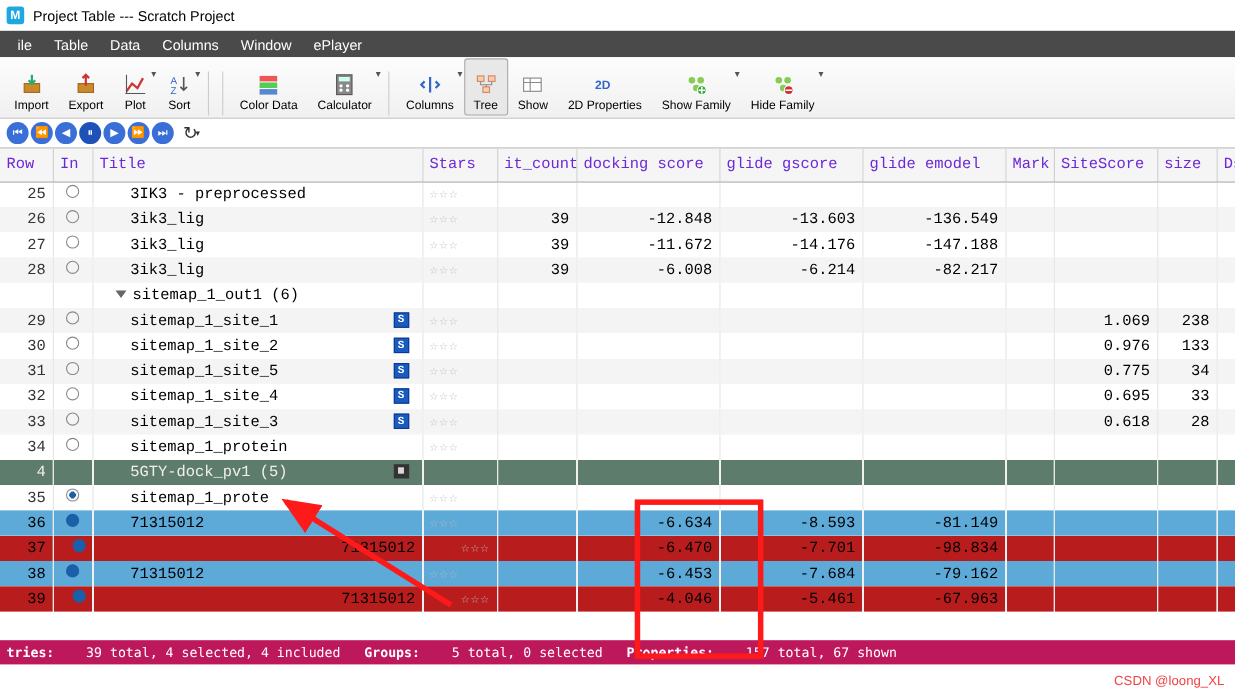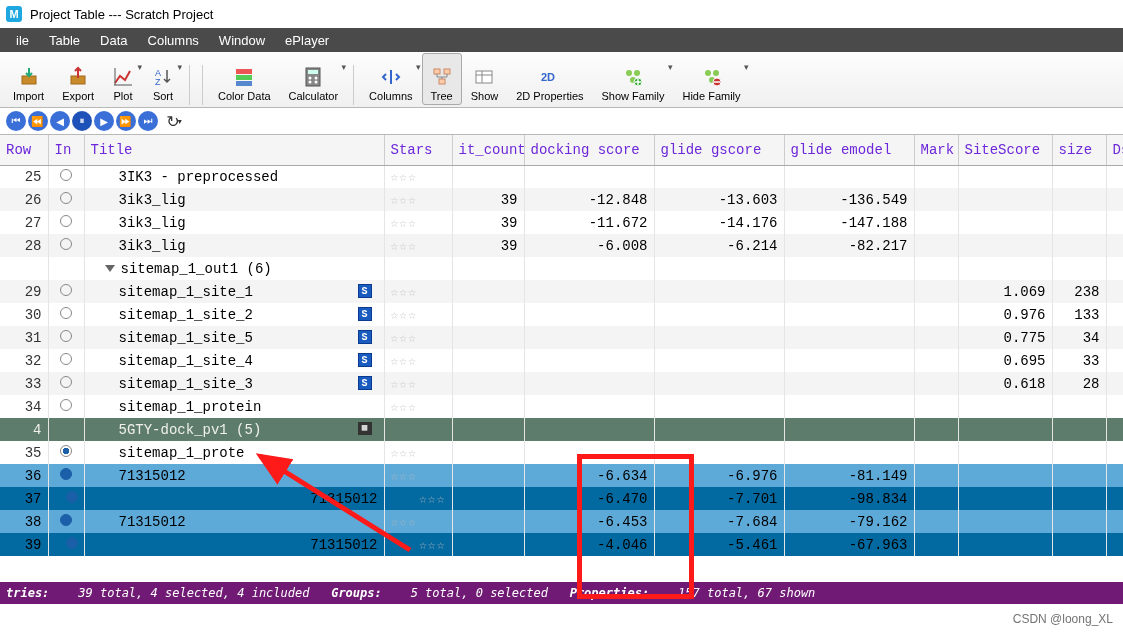--- a/index.html
+++ b/index.html
@@ -19,35 +19,35 @@
 .play-btn.pause { background: #1f52b8; }
 .refresh-btn { width: 20px; height: 20px; display: flex; align-items: center; justify-content: center; font-size: 16px; cursor: pointer; color: #333; margin-left: 4px; position: relative; }
 .refresh-btn .drop { font-size: 8px; margin-left: -2px; }
 .table-wrap { position: relative; height: calc(100% - 28px - 24px - 56px - 26px - 28px); overflow: hidden; border-top: 1px solid #b8b8b8; }
 table.grid { border-collapse: collapse; font-family: "Consolas", "Courier New", monospace; font-size: 14px; width: 100%; table-layout: fixed; }
 table.grid th { background: #f5f5f5; font-weight: normal; text-align: left; padding: 4px 6px; border-right: 1px solid #ccc; border-bottom: 1px solid #aaa; height: 30px; color: #6d28d9; white-space: nowrap; overflow: hidden; }
 table.grid td { padding: 2px 6px; border-right: 1px solid #e5e5e5; height: 23px; white-space: nowrap; overflow: hidden; }
 tr.stripe td { background: #f4f4f4; }
 tr.group-dark td { background: #5e7c6c; color: #f0f0ea; }
 tr.blue-sel td { background: #5da9d8; color: #000; }
-tr.blue-sel-alt td { background: #0369a1; color: #000; text-align: right; }
+tr.blue-sel-alt td { background: #b91c1c; color: #000; text-align: right; }
 td.row-num { text-align: right; padding-right: 8px; color: #333; }
 td.in-col { text-align: center; }
 .in-circle { display: inline-block; width: 12px; height: 12px; border: 1px solid #888; border-radius: 50%; }
 .in-circle.filled { background: #1b5fa8; border-color: #1b5fa8; }
 .in-circle.dotted { background: radial-gradient(circle at center, #1b5fa8 3px, transparent 3px); }
 td.title-cell { position: relative; }
 .tree-ind { display: inline-block; }
 .site-badge { display: inline-block; background: #1a5bbf; color: #fff; font-weight: bold; font-size: 10px; width: 14px; height: 14px; text-align: center; line-height: 14px; border: 1px solid #0a3a8f; }
 .dark-badge { display: inline-block; background: #333; color: #fff; width: 14px; height: 13px; font-size: 9px; text-align: center; line-height: 13px; }
 .stars { color: #bbb; font-size: 13px; letter-spacing: 1px; }
 .disc-tri { display: inline-block; width: 0; height: 0; border-left: 5px solid transparent; border-right: 5px solid transparent; border-top: 7px solid #666; vertical-align: middle; margin-right: 6px; }
 td.num-cell { text-align: right; padding-right: 10px; }
-.statusbar { position: absolute; bottom: 28px; left: 0; right: 0; height: 22px; background: #701a75; color: #fff; font-family: monospace; font-size: 12px; display: flex; align-items: center; padding: 0 6px; justify-content: space-between; font-style: italic; }
-.watermark { position: absolute; bottom: 6px; right: 10px; color: #737373; font-size: 12px; }
+.statusbar { position: absolute; bottom: 28px; left: 0; right: 0; height: 22px; background: #be185d; color: #fff; font-family: monospace; font-size: 12px; display: flex; align-items: center; padding: 0 6px; justify-content: space-between; }
+.watermark { position: absolute; bottom: 6px; right: 10px; color: #ef4444; font-size: 12px; }
 .red-box { position: absolute; border: 5px solid #ff1a1a; }
 .red-arrow { position: absolute; pointer-events: none; }
 </style>
 </head>
 <body>
 
 <div class="titlebar">
   <div class="app-icon">
       <span>M</span>
     </div>
@@ -411,21 +411,21 @@
           <td class="num-cell"></td>
           <td class="num-cell"></td>
         </tr>
         <tr class="blue-sel">
           <td class="row-num">36</td>
           <td class="in-col"><span class="in-circle filled"></span></td>
           <td class="title-cell"><span class="tree-ind" style="width: 28px;"></span><span>71315012</span></td>
           <td><span class="stars">☆☆☆</span></td>
           <td class="num-cell"></td>
           <td class="num-cell">-6.634</td>
-          <td class="num-cell">-6.976</td>
+          <td class="num-cell">-8.593</td>
           <td class="num-cell">-81.149</td>
           <td class="num-cell"></td>
           <td class="num-cell"></td>
           <td class="num-cell"></td>
           <td class="num-cell"></td>
         </tr>
         <tr class="blue-sel-alt">
           <td class="row-num">37</td>
           <td class="in-col"><span class="in-circle filled"></span></td>
           <td class="title-cell"><span class="tree-ind" style="width: 28px;"></span><span>71315012</span></td>

